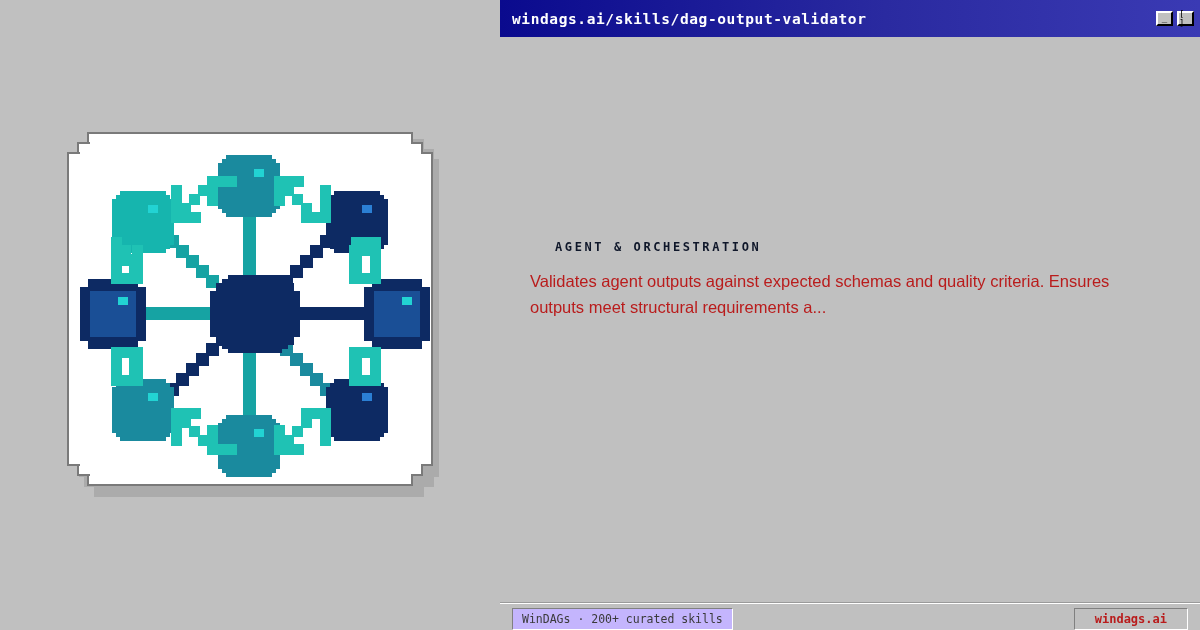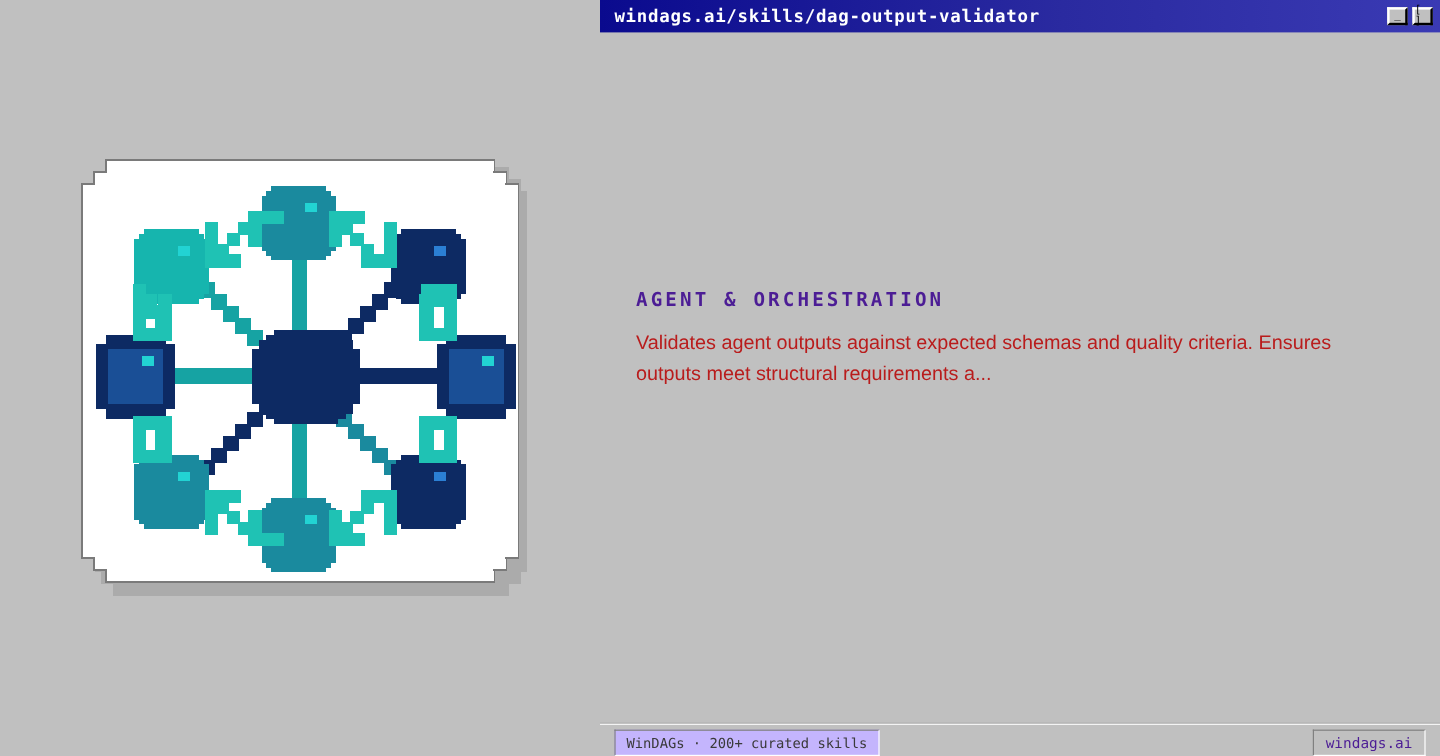--- a/index.html
+++ b/index.html
@@ -15,21 +15,21 @@
     font-family: "Liberation Sans", sans-serif;
     position: relative;
   }
 
   
   #titlebar {
     position: absolute;
     left: 500px;
     top: 0;
     width: 700px;
-    height: 27px;
+    height: 37px;
     background: linear-gradient(90deg, #0a0a8e 0%, #2a2aa0 55%, #3a3ab4 100%);
     display: flex;
     align-items: center;
     padding: 0 6px 0 12px;
   }
   #titlebar-text {
     color: #ffffff;
     font-family: "DejaVu Sans Mono", monospace;
     font-size: 14.5px;
     font-weight: bold;
@@ -69,25 +69,26 @@
 
   
   #content {
     position: absolute;
     left: 530px;
     top: 240px;
     width: 620px;
   }
   #eyebrow {
     font-family: "DejaVu Sans Mono", monospace;
-    font-size: 16px;
+    font-size: 12px;
     font-weight: bold;
     letter-spacing: 2.6px;
-    color: #4c1d95;
+    color: #0f172a;
     margin-bottom: 14px;
+    margin-left: 25px;
   }
   #title {
     font-family: "Liberation Sans", sans-serif;
     font-size: 43px;
     font-weight: bold;
     color: #050505;
     letter-spacing: -1.3px;
     line-height: 1.05;
     margin-bottom: 18px;
   }
@@ -133,23 +134,23 @@
     white-space: nowrap;
   }
   #brand-badge {
     border-top: 1px solid #808080;
     border-left: 1px solid #808080;
     border-right: 1px solid #ffffff;
     border-bottom: 1px solid #ffffff;
     background: #c0c0c0;
     font-family: "DejaVu Sans Mono", monospace;
     font-size: 12px;
-    font-weight: normal;
-    color: #4c1d95;
-    padding: 3px 10px;
+    font-weight: bold;
+    color: #b91c1c;
+    padding: 3px 20px;
     white-space: nowrap;
   }
 </style>
 </head>
 <body>
 
 <div id="titlebar">
   <div id="titlebar-text">windags.ai/skills/dag-output-validator</div>
   <div class="winbtns">
     <div class="winbtn">_</div>

